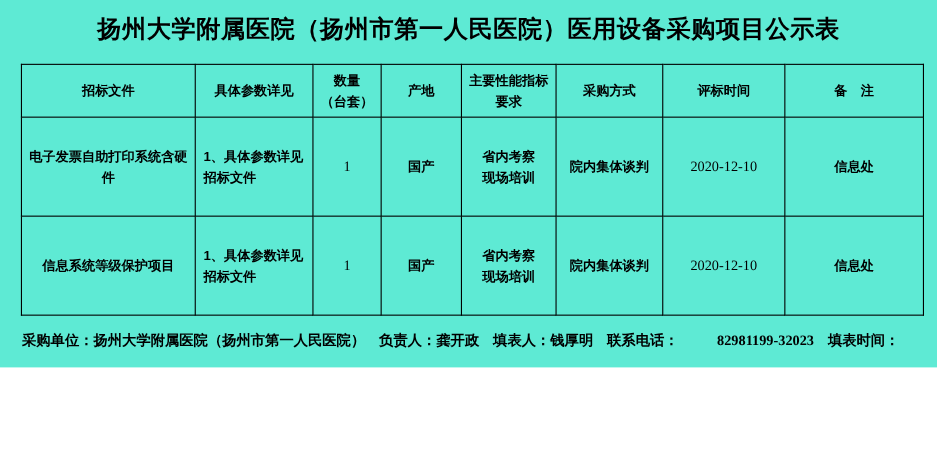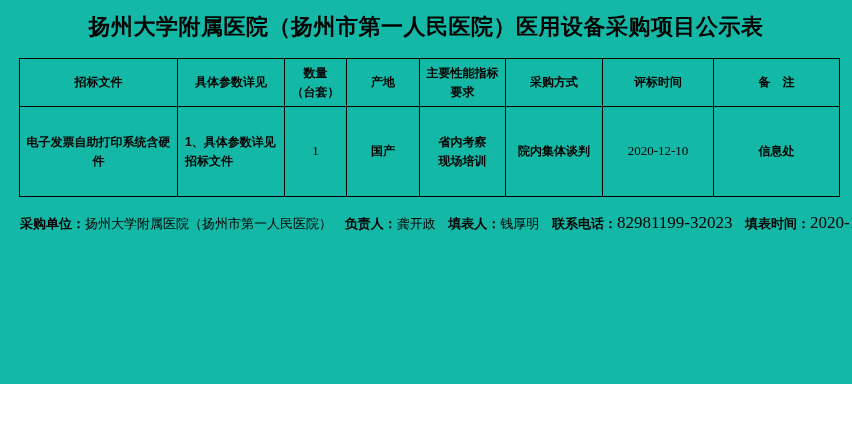--- a/index.html
+++ b/index.html
@@ -1,21 +1,21 @@
 <!DOCTYPE html>
 <html><head>
 <meta charset="utf-8">
 <style>
   html, body { margin:0; padding:0; }
   body {
     width:852px; height:424px; background:#ffffff; color:#000;
     font-family:"Liberation Sans","DejaVu Sans",sans-serif;
     overflow:hidden;
   }
-  .page { position:relative; width:852px; height:384px; background:#14b8a6; }
+  .page { position:relative; width:852px; height:334px; background:#5eead4; }
 
   .title {
     margin:0; padding-top:14px;
     text-align:center;
     font-size:22px; font-weight:bold;
     letter-spacing:0.5px;
     line-height:1.2;
   }
 
   table.proc {
@@ -45,25 +45,26 @@
   }
 
   .footer {
     margin:15px 0 0 20px;
     font-size:13px;
     font-weight:bold;
     white-space:nowrap;
     line-height:1.3;
   }
   .footer .grp { display:inline-block; margin-right:9px; }
-  .footer .val { font-weight:normal; }
+  .footer .val { font-weight:bold; }
   .footer .val-num {
-    font-weight:normal;
+    font-weight:bold;
     font-family:"Liberation Serif","DejaVu Serif",serif;
-    font-size:17px;
+    font-size:13px;
+    margin-left:35px;
   }
 </style>
 </head>
 <body>
 
 <div class="page">
 
   <h1 class="title">扬州大学附属医院（扬州市第一人民医院）医用设备采购项目公示表</h1>
 
   <table class="proc">
@@ -98,20 +99,32 @@
 招标文件</td>
         <td class="num">1</td>
         <td>国产</td>
         <td>省内考察
 现场培训</td>
         <td>院内集体谈判</td>
         <td class="date">2020-12-10</td>
         <td>信息处</td>
       </tr>
 
+      <tr class="data-row">
+        <td>信息系统等级保护项目</td>
+        <td class="specs">1、具体参数详见
+招标文件</td>
+        <td class="num">1</td>
+        <td>国产</td>
+        <td>省内考察
+现场培训</td>
+        <td>院内集体谈判</td>
+        <td class="date">2020-12-10</td>
+        <td>信息处</td>
+      </tr>
 
     </tbody>
   </table>
 
   <div class="footer">
     <span class="grp"><span>采购单位：</span><span class="val">扬州大学附属医院（扬州市第一人民医院）</span></span>
     <span class="grp"><span>负责人：</span><span class="val">龚开政</span></span>
     <span class="grp"><span>填表人：</span><span class="val">钱厚明</span></span>
     <span class="grp"><span>联系电话：</span><span class="val-num">82981199-32023</span></span>
     <span class="grp"><span>填表时间：</span><span class="val-num">2020-11-18</span></span>

